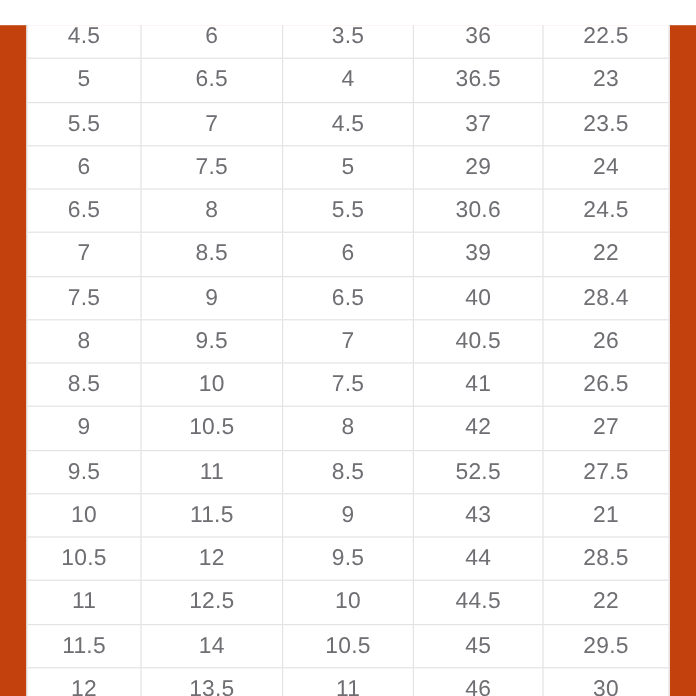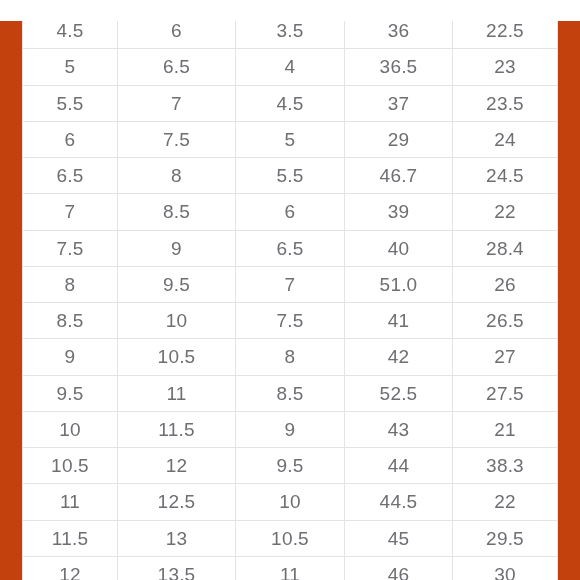--- a/index.html
+++ b/index.html
@@ -108,42 +108,42 @@
             <td>6</td>
             <td>7.5</td>
             <td>5</td>
             <td>29</td>
             <td>24</td>
           </tr>
           <tr>
             <td>6.5</td>
             <td>8</td>
             <td>5.5</td>
-            <td>46.7</td>
+            <td>30.6</td>
             <td>24.5</td>
           </tr>
           <tr>
             <td>7</td>
             <td>8.5</td>
             <td>6</td>
             <td>39</td>
             <td>22</td>
           </tr>
           <tr>
             <td>7.5</td>
             <td>9</td>
             <td>6.5</td>
             <td>40</td>
             <td>28.4</td>
           </tr>
           <tr>
             <td>8</td>
             <td>9.5</td>
             <td>7</td>
-            <td>51.0</td>
+            <td>40.5</td>
             <td>26</td>
           </tr>
           <tr>
             <td>8.5</td>
             <td>10</td>
             <td>7.5</td>
             <td>41</td>
             <td>26.5</td>
           </tr>
           <tr>
@@ -165,32 +165,32 @@
             <td>11.5</td>
             <td>9</td>
             <td>43</td>
             <td>21</td>
           </tr>
           <tr>
             <td>10.5</td>
             <td>12</td>
             <td>9.5</td>
             <td>44</td>
-            <td>38.3</td>
+            <td>28.5</td>
           </tr>
           <tr>
             <td>11</td>
             <td>12.5</td>
             <td>10</td>
             <td>44.5</td>
             <td>22</td>
           </tr>
           <tr>
             <td>11.5</td>
-            <td>13</td>
+            <td>14</td>
             <td>10.5</td>
             <td>45</td>
             <td>29.5</td>
           </tr>
           <tr>
             <td>12</td>
             <td>13.5</td>
             <td>11</td>
             <td>46</td>
             <td>30</td>

